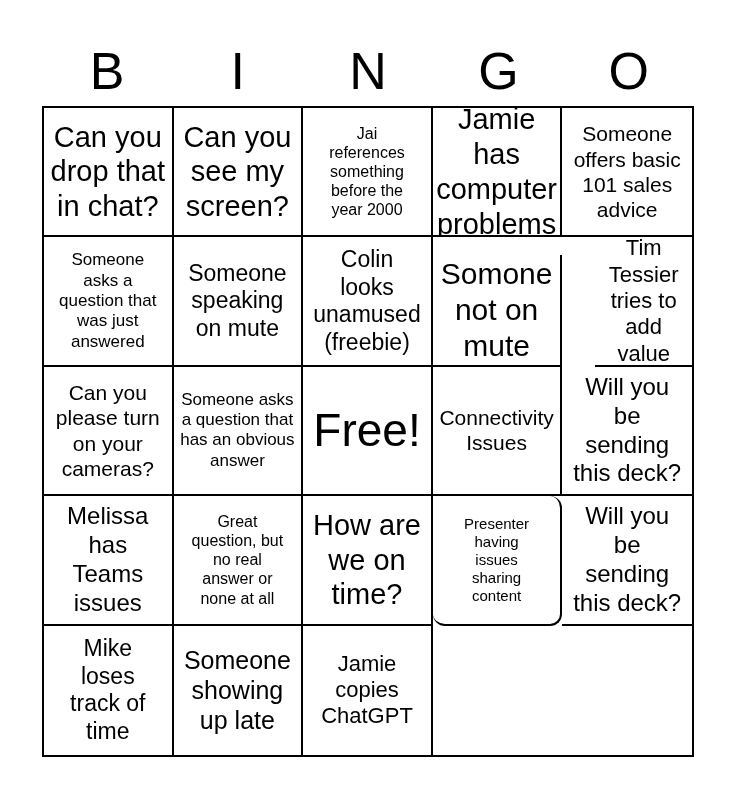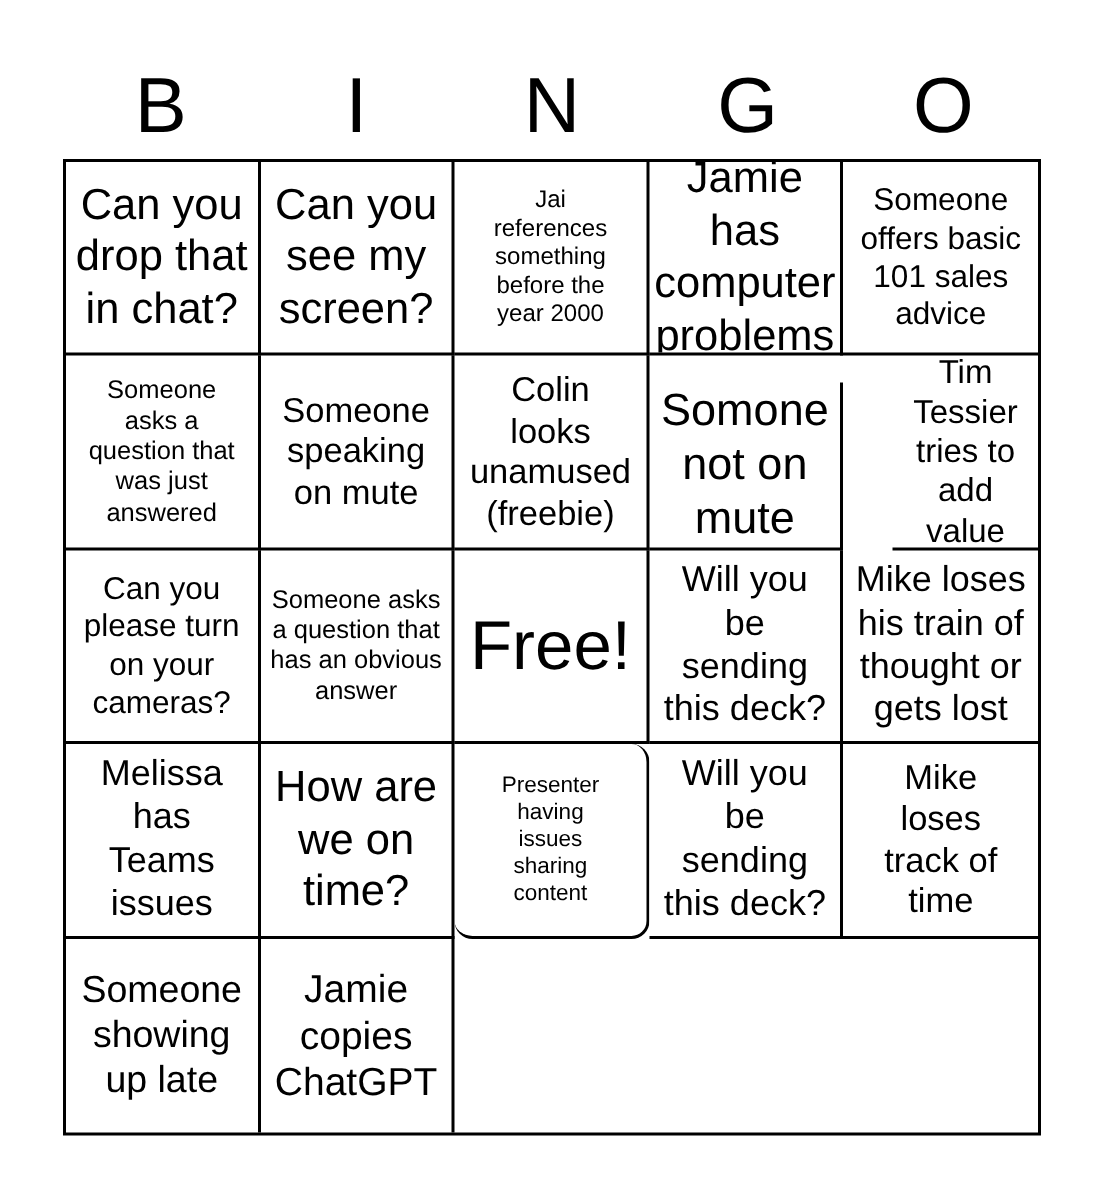--- a/index.html
+++ b/index.html
@@ -63,21 +63,21 @@
   .cell:nth-child(n+21) { border-bottom: none; }
   .f15 { font-size: 15px; border-radius: 12px; }
   .f16 { font-size: 16px; }
   .f17 { font-size: 17px; }
   .f19 { font-size: 19px; }
   .f21 { font-size: 21px; }
   .f22 { font-size: 22px; margin-left: 33px; }
   .f23 { font-size: 23px; }
   .f24 { font-size: 24px; }
   .f25 { font-size: 25px; }
-  .f26 { font-size: 26px; }
+  .f26 { font-size: 22px; }
   .f29 { font-size: 29px; }
   .f30 { font-size: 30px; margin-top: 18px; }
   .f46 { font-size: 46px; line-height: 1; }
 </style>
 </head>
 <body>
 
 <div class="page">
 
   <div class="title-row">
@@ -131,33 +131,36 @@
 add value</div>
     <div class="cell f21">Can you
 please turn
 on your
 cameras?</div>
     <div class="cell f17">Someone asks
 a question that
 has an obvious
 answer</div>
     <div class="cell f46">Free!</div>
+    <div class="cell f21">Connectivity
+Issues</div>
 
     <div class="cell f24">Will you
 be
 sending
 this deck?</div>
-    <div class="cell f24">Mike loses
-his train of
-thought or
-gets lost</div>
     <div class="cell f24">Melissa
 has
 Teams
 issues</div>
+    <div class="cell f16">Great
+question, but
+no real
+answer or
+none at all</div>
     <div class="cell f29">How are
 we on
 time?</div>
 
     <div class="cell f15">Presenter
 having
 issues
 sharing
 content</div>
     <div class="cell f24">Will you

